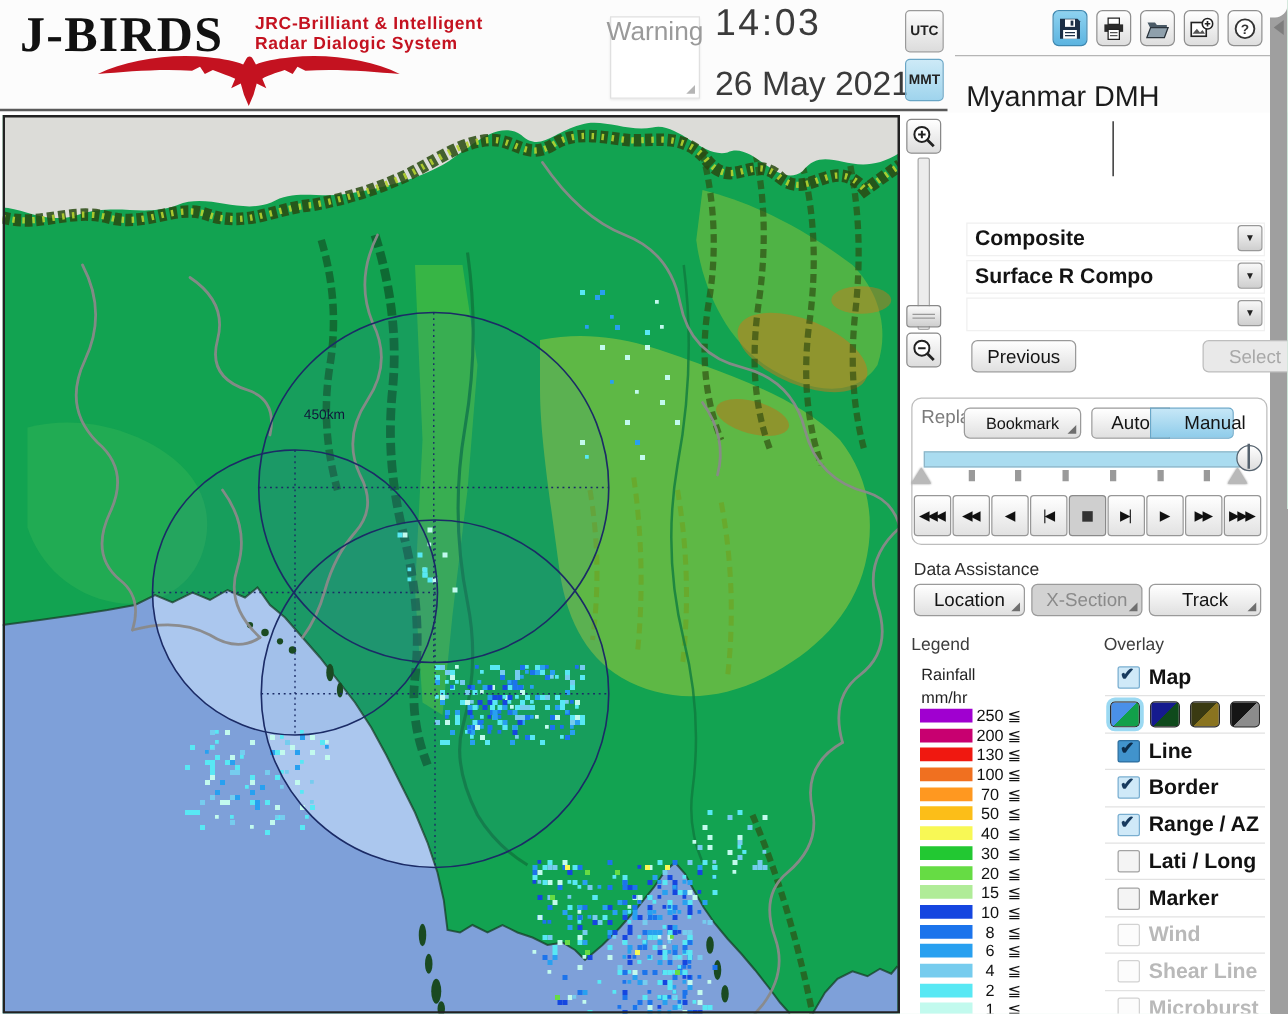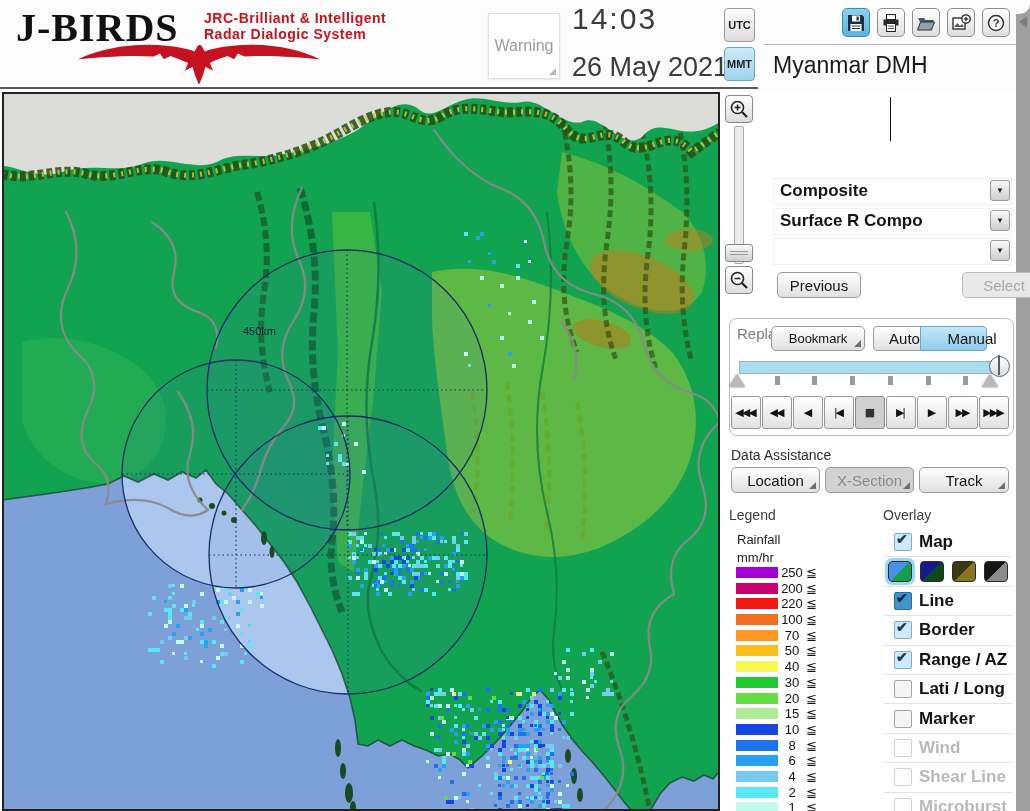--- a/index.html
+++ b/index.html
@@ -10,22 +10,22 @@
   
   #header{left:0;top:0;width:1030px;height:90px;background:#fcfcfc;}
   #header-rule{left:0;top:87px;width:758px;height:2px;background:#5a5a5a;}
   #sidebar-rule{left:764px;top:44px;width:252px;height:1px;background:#b5b5b5;}
   #logo-title{left:16px;top:4px;font-family:"Liberation Serif",serif;font-weight:bold;
               font-size:40px;letter-spacing:1px;color:#111;}
   #logo-sub{left:204px;top:10px;color:#c41220;font-weight:bold;font-size:14px;line-height:16px;
             letter-spacing:.5px;font-style:normal;}
   #eagle{left:8px;top:40px;}
   #warning-btn{left:488px;top:13px;width:70px;height:64px;background:#fff;border:1px solid #e0e0e0;
-               box-shadow:0 1px 2px rgba(0,0,0,.08);color:#9a9a9a;font-size:16px;
-               display:flex;align-items:center;justify-content:center;}
+               box-shadow:0 1px 2px rgba(0,0,0,.08);color:#9a9a9a;font-size:21px;
+               display:flex;align-items:flex-start;justify-content:center;}
   #clock-time{left:572px;top:2px;font-size:30px;color:#3b3b3b;letter-spacing:2px;}
   #clock-date{left:572px;top:52px;font-size:27px;color:#3b3b3b;}
   .tz-btn{width:31px;height:34px;border:1px solid #9a9a9a;border-radius:4px;font-size:11px;
           font-weight:bold;display:flex;align-items:center;justify-content:center;color:#222;
           background:linear-gradient(#fdfdfd,#dcdcdc);}
   .tz-btn.sel{background:linear-gradient(#cdeaf7,#9fd4ed);border-color:#69a6c6;}
   #utc-btn{left:724px;top:8px;}
   #mmt-btn{left:724px;top:47px;}
   #toolbar{left:842px;top:8px;display:flex;gap:7px;}
   .tb-btn{width:28px;height:29px;border:1px solid #8f8f8f;border-radius:5px;
@@ -42,21 +42,21 @@
   .zoom-btn{position:absolute;left:1px;width:28px;height:28px;border:1px solid #888;border-radius:4px;
             background:linear-gradient(#fff,#ddd);display:flex;align-items:center;justify-content:center;padding:0;}
   #zoom-track{position:absolute;left:10px;top:32px;width:8px;height:136px;background:#ececec;
               border:1px solid #aaa;border-radius:2px;}
   #zoom-handle{position:absolute;left:1px;top:150px;width:26px;height:16px;border:1px solid #888;
                border-radius:3px;background:linear-gradient(#fafafa,#cfcfcf);}
   #zoom-handle::after{content:"";position:absolute;left:4px;right:4px;top:6px;height:1px;background:#999;
                       box-shadow:0 3px 0 #999;}
 
   
-  #my-title{left:773px;top:52px;font-size:23px;color:#1b1b1b;}
+  #my-title{left:773px;top:64px;font-size:23px;color:#1b1b1b;}
   #msg-box{left:773px;top:93px;width:237px;height:50px;background:#fff;}
   #msg-caret{left:890px;top:97px;width:1px;height:44px;background:#111;}
   .small-label{font-size:13px;color:#6a6a6a;}
   #selection-label{left:777px;top:176px;}
   .dropdown{left:773px;width:237px;height:25px;background:#fff;border:1px solid #f0f0f0;}
   .dd-text{position:absolute;left:6px;top:2px;font-size:17px;font-weight:bold;color:#141414;}
   .dd-arrow{position:absolute;right:1px;top:1px;width:20px;height:21px;border:1px solid #999;border-radius:3px;
             background:linear-gradient(#f8f8f8,#cfcfcf);font-size:8px;color:#222;
             display:flex;align-items:center;justify-content:center;padding:0;}
   .btn{border:1px solid #9a9a9a;border-radius:5px;background:linear-gradient(#ffffff,#e0e0e0);
@@ -1150,21 +1150,21 @@
         <span class="lg-val">250</span>
         <span class="lg-sym">≦</span>
       </div>
       <div class="lg-row">
         <span class="lg-sw" style="background: rgb(200, 0, 112);"></span>
         <span class="lg-val">200</span>
         <span class="lg-sym">≦</span>
       </div>
       <div class="lg-row">
         <span class="lg-sw" style="background: rgb(240, 24, 16);"></span>
-        <span class="lg-val">220</span>
+        <span class="lg-val">130</span>
         <span class="lg-sym">≦</span>
       </div>
       <div class="lg-row">
         <span class="lg-sw" style="background: rgb(240, 112, 32);"></span>
         <span class="lg-val">100</span>
         <span class="lg-sym">≦</span>
       </div>
       <div class="lg-row">
         <span class="lg-sw" style="background: rgb(255, 152, 32);"></span>
         <span class="lg-val">70</span>

